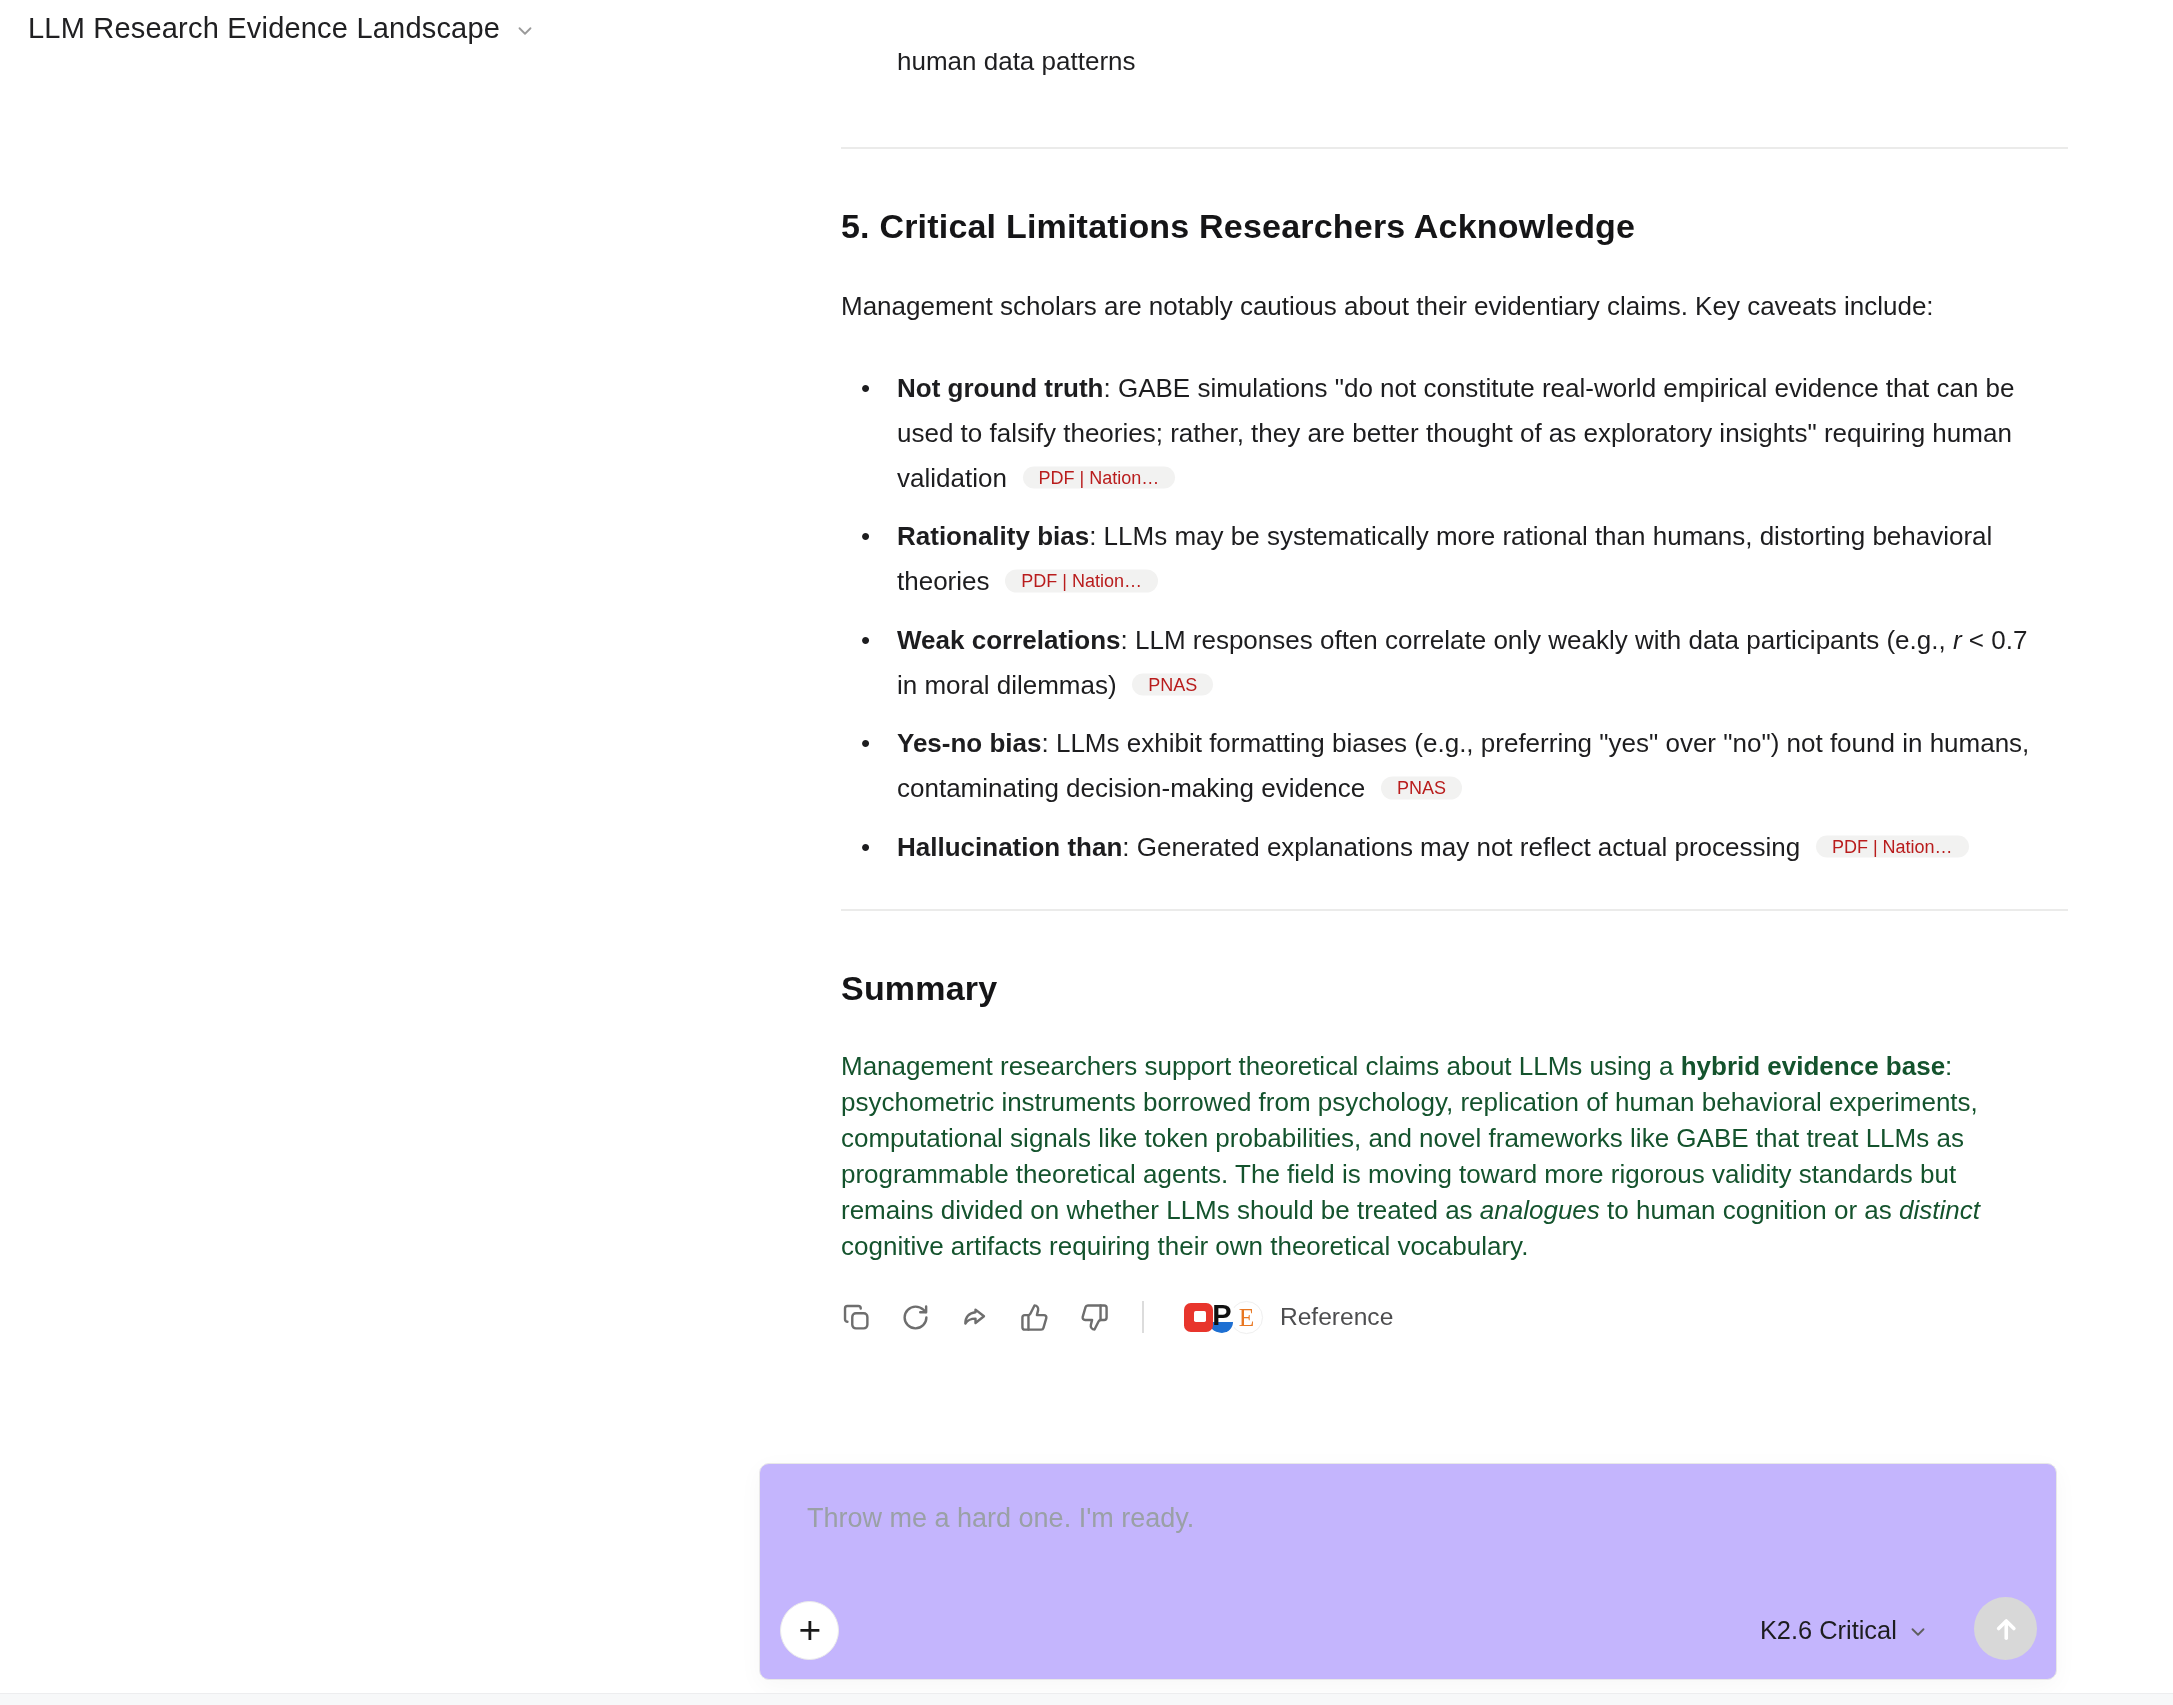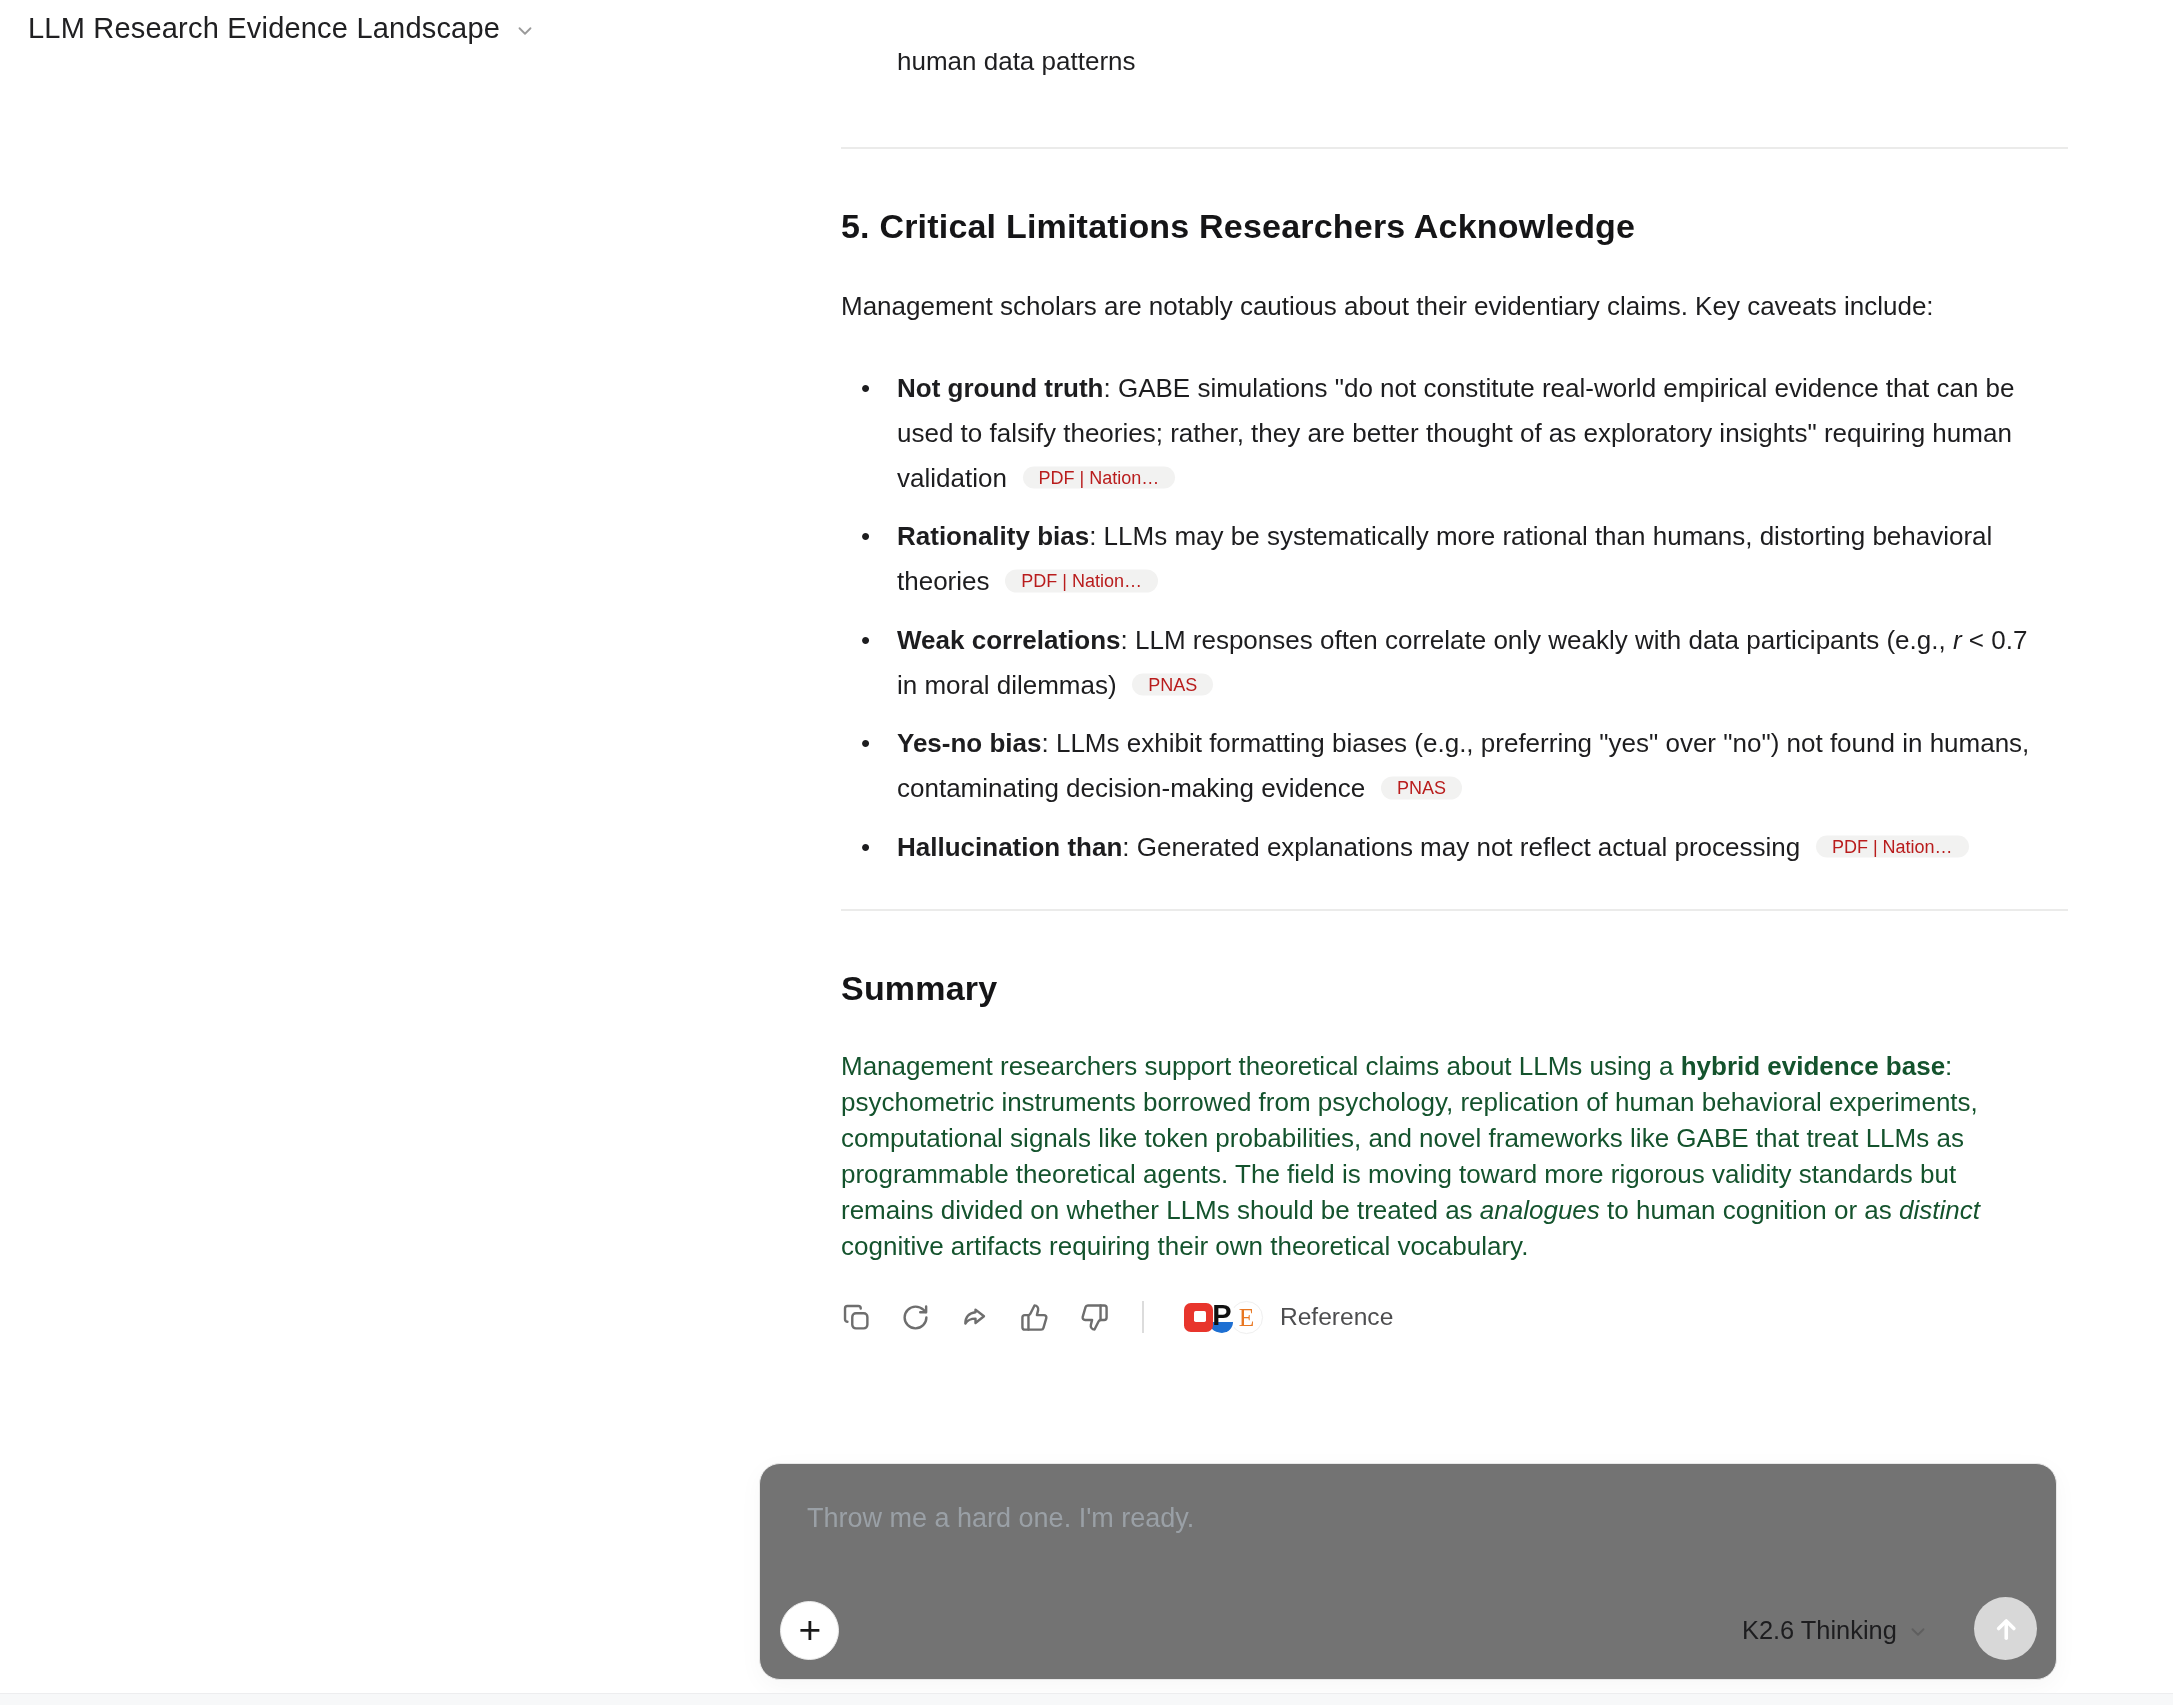--- a/index.html
+++ b/index.html
@@ -50,21 +50,21 @@
   .fav-pnas{background:#ffffff;z-index:2;margin-left:-6.8px;overflow:hidden;display:flex;align-items:center;justify-content:center;}
   .fav-pnas .p{font-size:29px;font-weight:800;color:#111;z-index:2;line-height:1;margin-top:-3.4px;}
   .fav-pnas::after{content:"";position:absolute;left:2.5px;bottom:-0.8px;width:24px;height:11px;background:#1d6fd2;border-radius:0 0 12px 12px;}
   .fav-e{background:#ffffff;border:1.7px solid #efefef;z-index:1;margin-left:-6.8px;display:flex;align-items:center;justify-content:center;
          font-family:"Liberation Serif", serif;font-size:25.4px;color:#e87722;}
   .ref-label{margin-left:17px;font-size:24.6px;color:#4d4d4f;}
 
   
   .composer{
     position:absolute;left:759px;top:1463px;width:1298px;height:217px;box-sizing:border-box;
-    background:#737373;border:1.7px solid #e8e8e8;border-radius:21px;
+    background:#c4b5fd;border:1.7px solid #e8e8e8;border-radius:10px;
     box-shadow:0 6.8px 24px rgba(0,0,0,0.035);
   }
   .composer textarea{
     position:absolute;left:0;top:0;width:100%;height:127px;box-sizing:border-box;
     border:none;outline:none;resize:none;background:transparent;
     padding:36px 47px 0 47px;font-family:"Liberation Sans", sans-serif;
     font-size:27px;line-height:37px;color:#1f1f21;
   }
   .composer textarea::placeholder{color:#9aa0a6;opacity:1;}
   .plus-btn{
@@ -179,21 +179,21 @@
     </div>
   </div>
 </div>
 
 <div class="composer">
   <textarea placeholder="Throw me a hard one. I'm ready." style=""></textarea>
   <button class="plus-btn">
       <span>+</span>
     </button>
   <button class="model-select">
-    <span>K2.6 Thinking</span>
+    <span>K2.6 Critical</span>
     <svg viewBox="0 0 24 24">
         <path d="M6 9l6 6 6-6"></path>
       </svg>
   </button>
   <button class="send-btn">
     <svg viewBox="0 0 24 24">
         <path d="M12 19V6"></path>
         <path d="M6 11.5 12 5.5l6 6"></path>
       </svg>
   </button>

